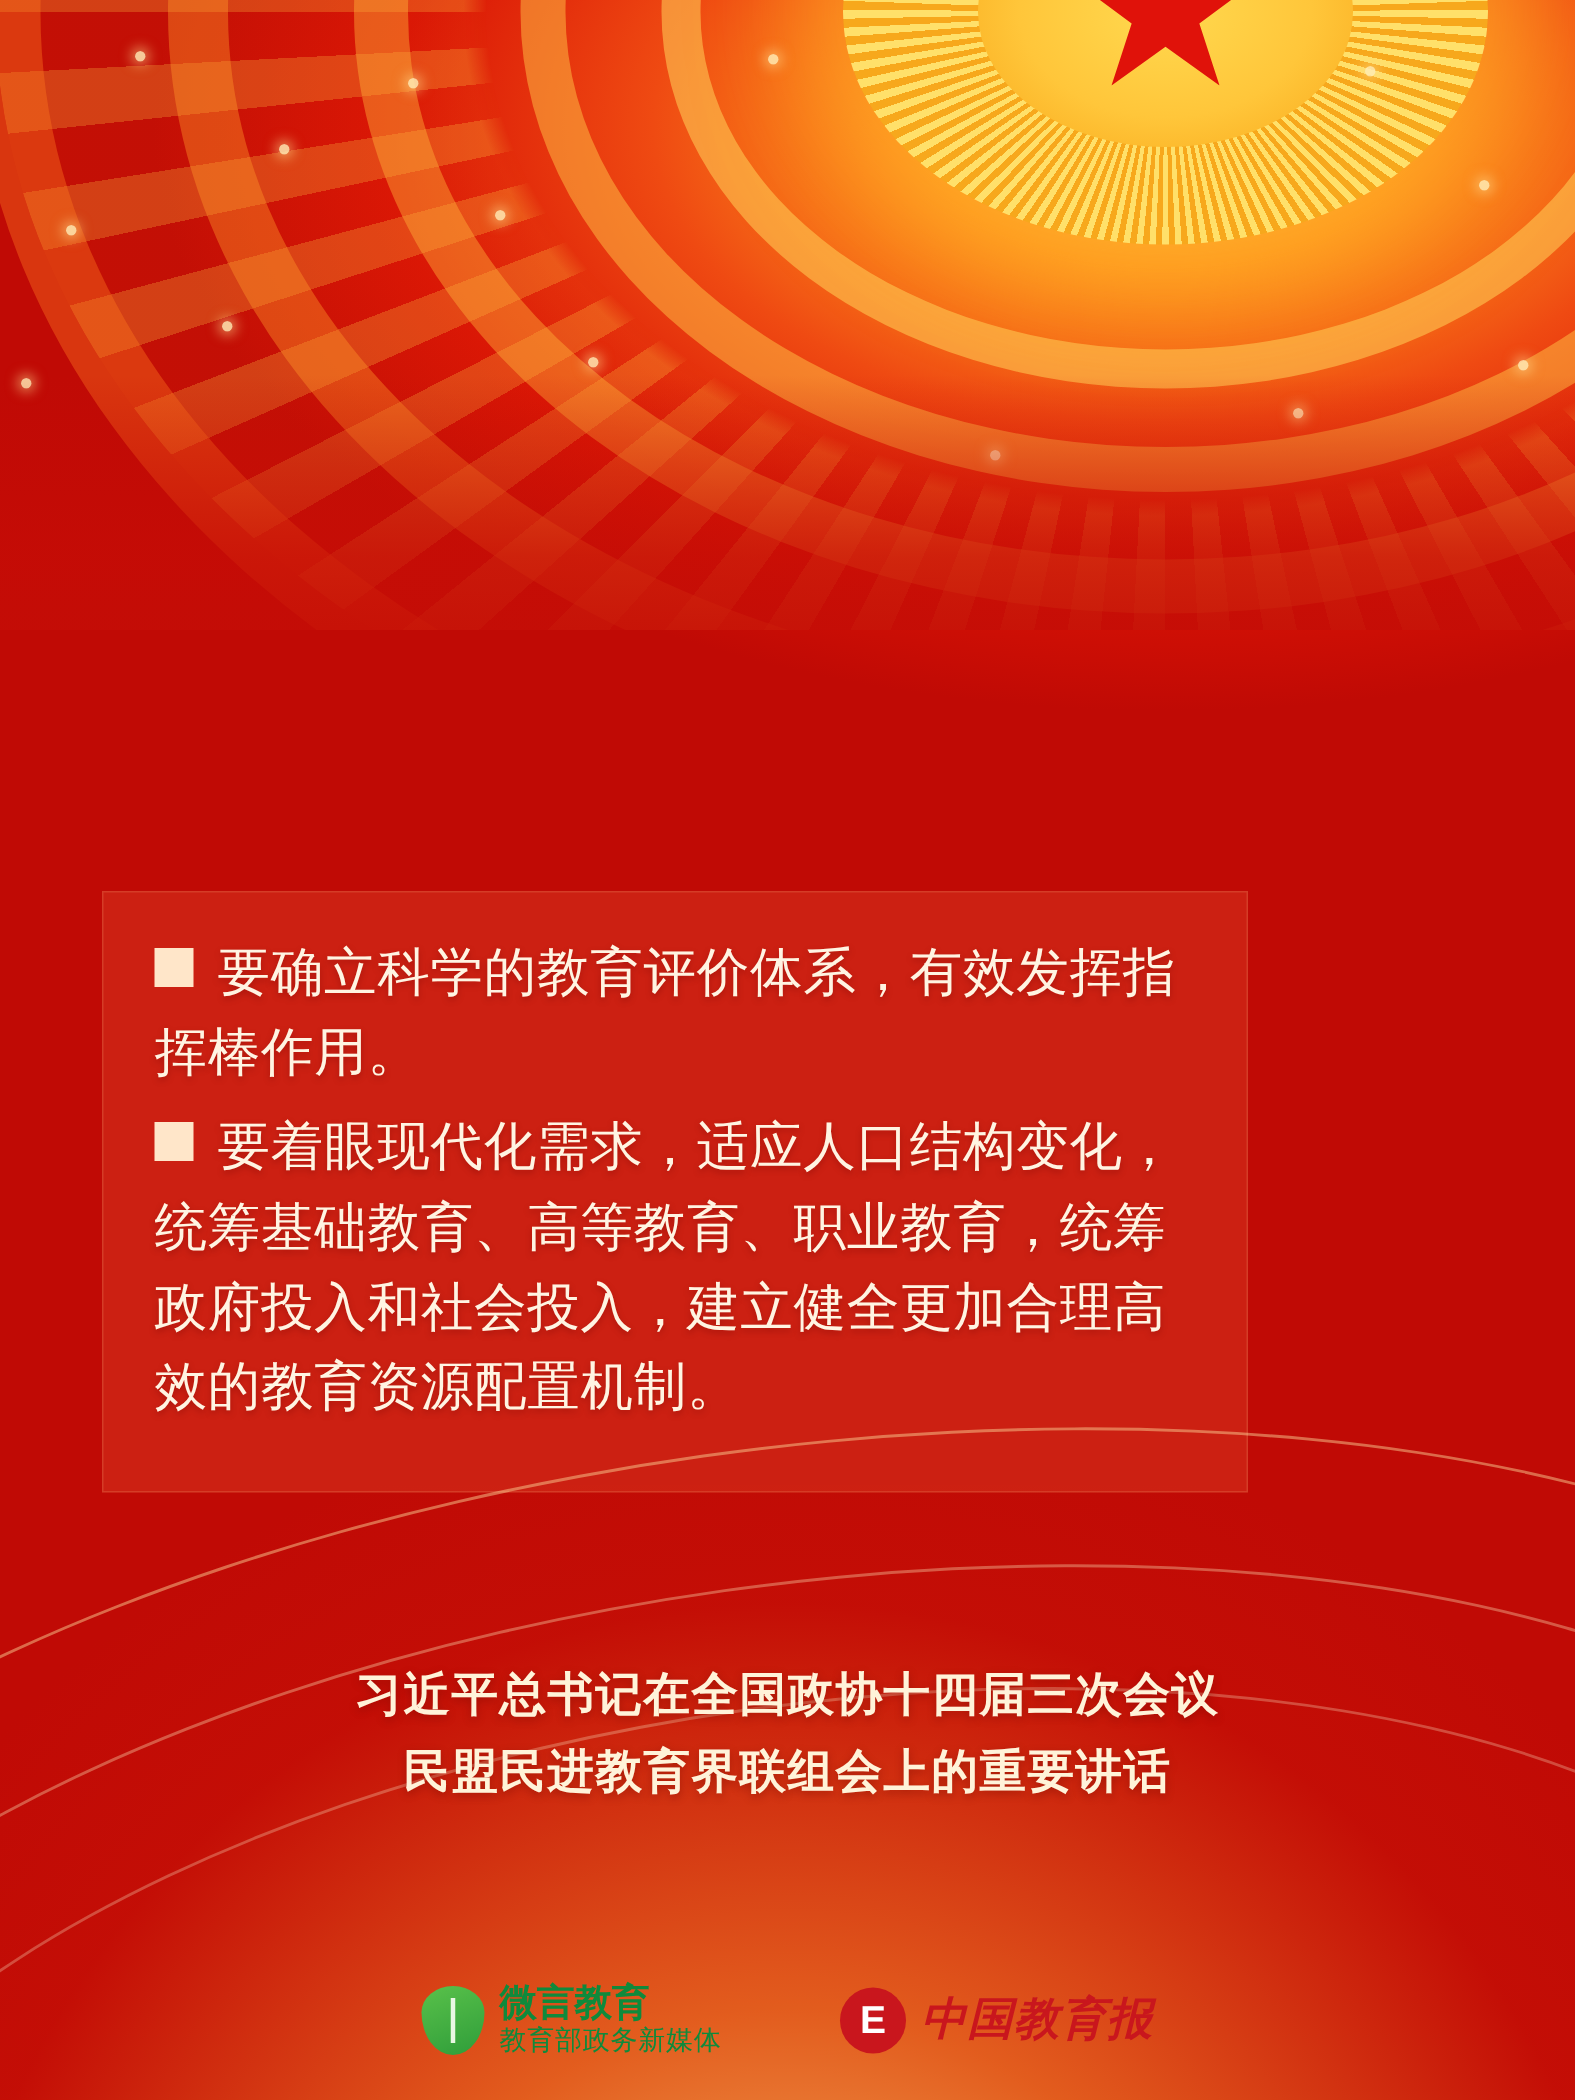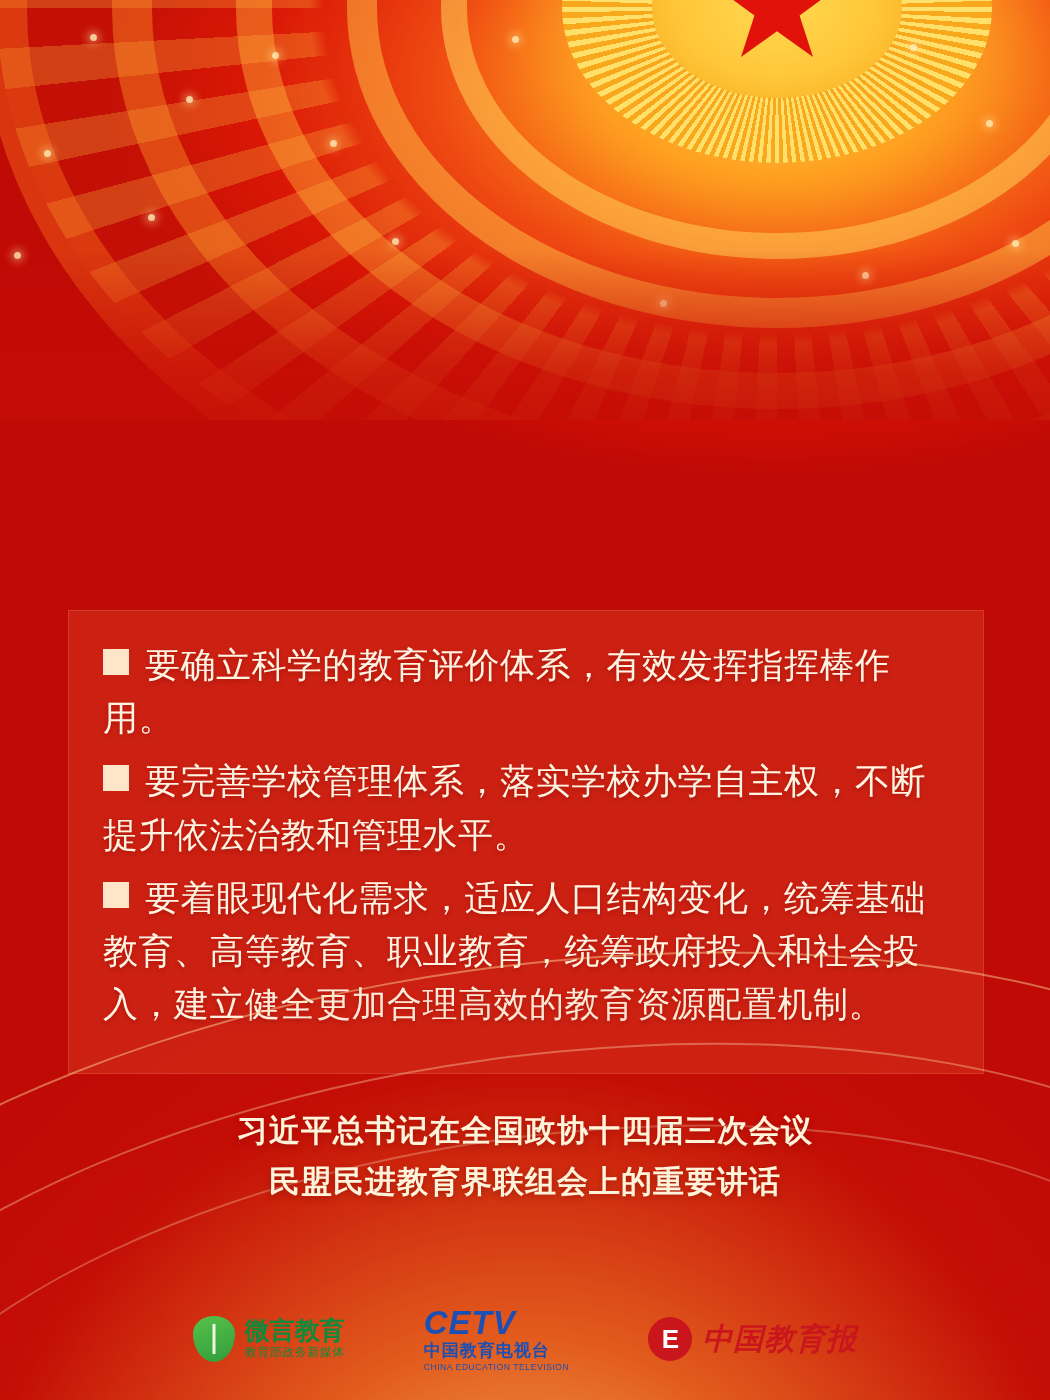--- a/index.html
+++ b/index.html
@@ -115,22 +115,22 @@
     -webkit-text-fill-color: transparent;
     text-shadow: 0 3px 6px rgba(90,0,0,0.35);
     font-family: "DejaVu Sans", "Liberation Sans", sans-serif;
   }
   .headline .indent { display: inline-block; width: 110px; }
 
   
   .panel {
     position: absolute;
     left: 68px;
-    top: 610px;
-    width: 916px;
+    top: 594px;
+    width: 764px;
     padding: 28px 34px 30px 34px;
     box-sizing: border-box;
     background: rgba(255,120,70,0.20);
     border: 1px solid rgba(255,190,140,0.18);
   }
   .bullet-row {
     display: block;
     color: #fff4e2;
     font-size: 35px;
     line-height: 1.52;
@@ -200,21 +200,21 @@
   }
   .leaf::after {
     content: "";
     position: absolute;
     left: 50%; top: 8px;
     width: 3px; height: 30px;
     background: #e9f7e4;
     transform: translateX(-50%);
   }
   .logo-text-cn { color: #0f8a3c; font-size: 25px; font-weight: bold; line-height: 1.05; }
-  .logo-text-sub { color: #0f8a3c; font-size: 12px; letter-spacing: 0.5px; }
+  .logo-text-sub { color: #0f8a3c; font-size: 18px; letter-spacing: 0.5px; }
 
   .cetv-main { color: #1a4fb5; font-size: 33px; font-weight: bold; font-style: italic; letter-spacing: 1px; line-height: 1; }
   .cetv-cn { color: #1a4fb5; font-size: 17px; font-weight: bold; letter-spacing: 1px; }
   .cetv-en { color: #1a4fb5; font-size: 8.5px; letter-spacing: 0.6px; }
 
   .jyb-mark {
     width: 44px; height: 44px;
     border-radius: 50%;
     background: #c9161d;
     color: #fff;
@@ -257,23 +257,20 @@
     </div>
     <div class="topfade"></div>
   </div>
 
 
   <div class="panel">
     <div class="bullet-row">
       <span class="sq"></span><span>要确立科学的教育评价体系，有效发挥指挥棒作用。</span>
     </div>
     <div class="bullet-row">
-      <span class="sq"></span><span>要完善学校管理体系，落实学校办学自主权，不断提升依法治教和管理水平。</span>
-    </div>
-    <div class="bullet-row">
       <span class="sq"></span><span>要着眼现代化需求，适应人口结构变化，统筹基础教育、高等教育、职业教育，统筹政府投入和社会投入，建立健全更加合理高效的教育资源配置机制。</span>
     </div>
   </div>
 
   <div class="bottom-glow"></div>
   <div class="swoosh sw1"></div>
   <div class="swoosh sw2"></div>
   <div class="swoosh sw3"></div>
 
   <div class="caption">
@@ -284,27 +281,20 @@
   <div class="logos">
 
     <div class="logo">
       <div class="leaf"></div>
       <div>
         <div class="logo-text-cn">微言教育</div>
         <div class="logo-text-sub">教育部政务新媒体</div>
       </div>
     </div>
 
-    <div class="logo">
-      <div>
-        <div class="cetv-main">CETV</div>
-        <div class="cetv-cn">中国教育电视台</div>
-        <div class="cetv-en">CHINA EDUCATION TELEVISION</div>
-      </div>
-    </div>
 
     <div class="logo">
       <div class="jyb-mark">E</div>
       <div class="jyb-text">中国教育报</div>
     </div>
 
   </div>
 
 </div>
 

